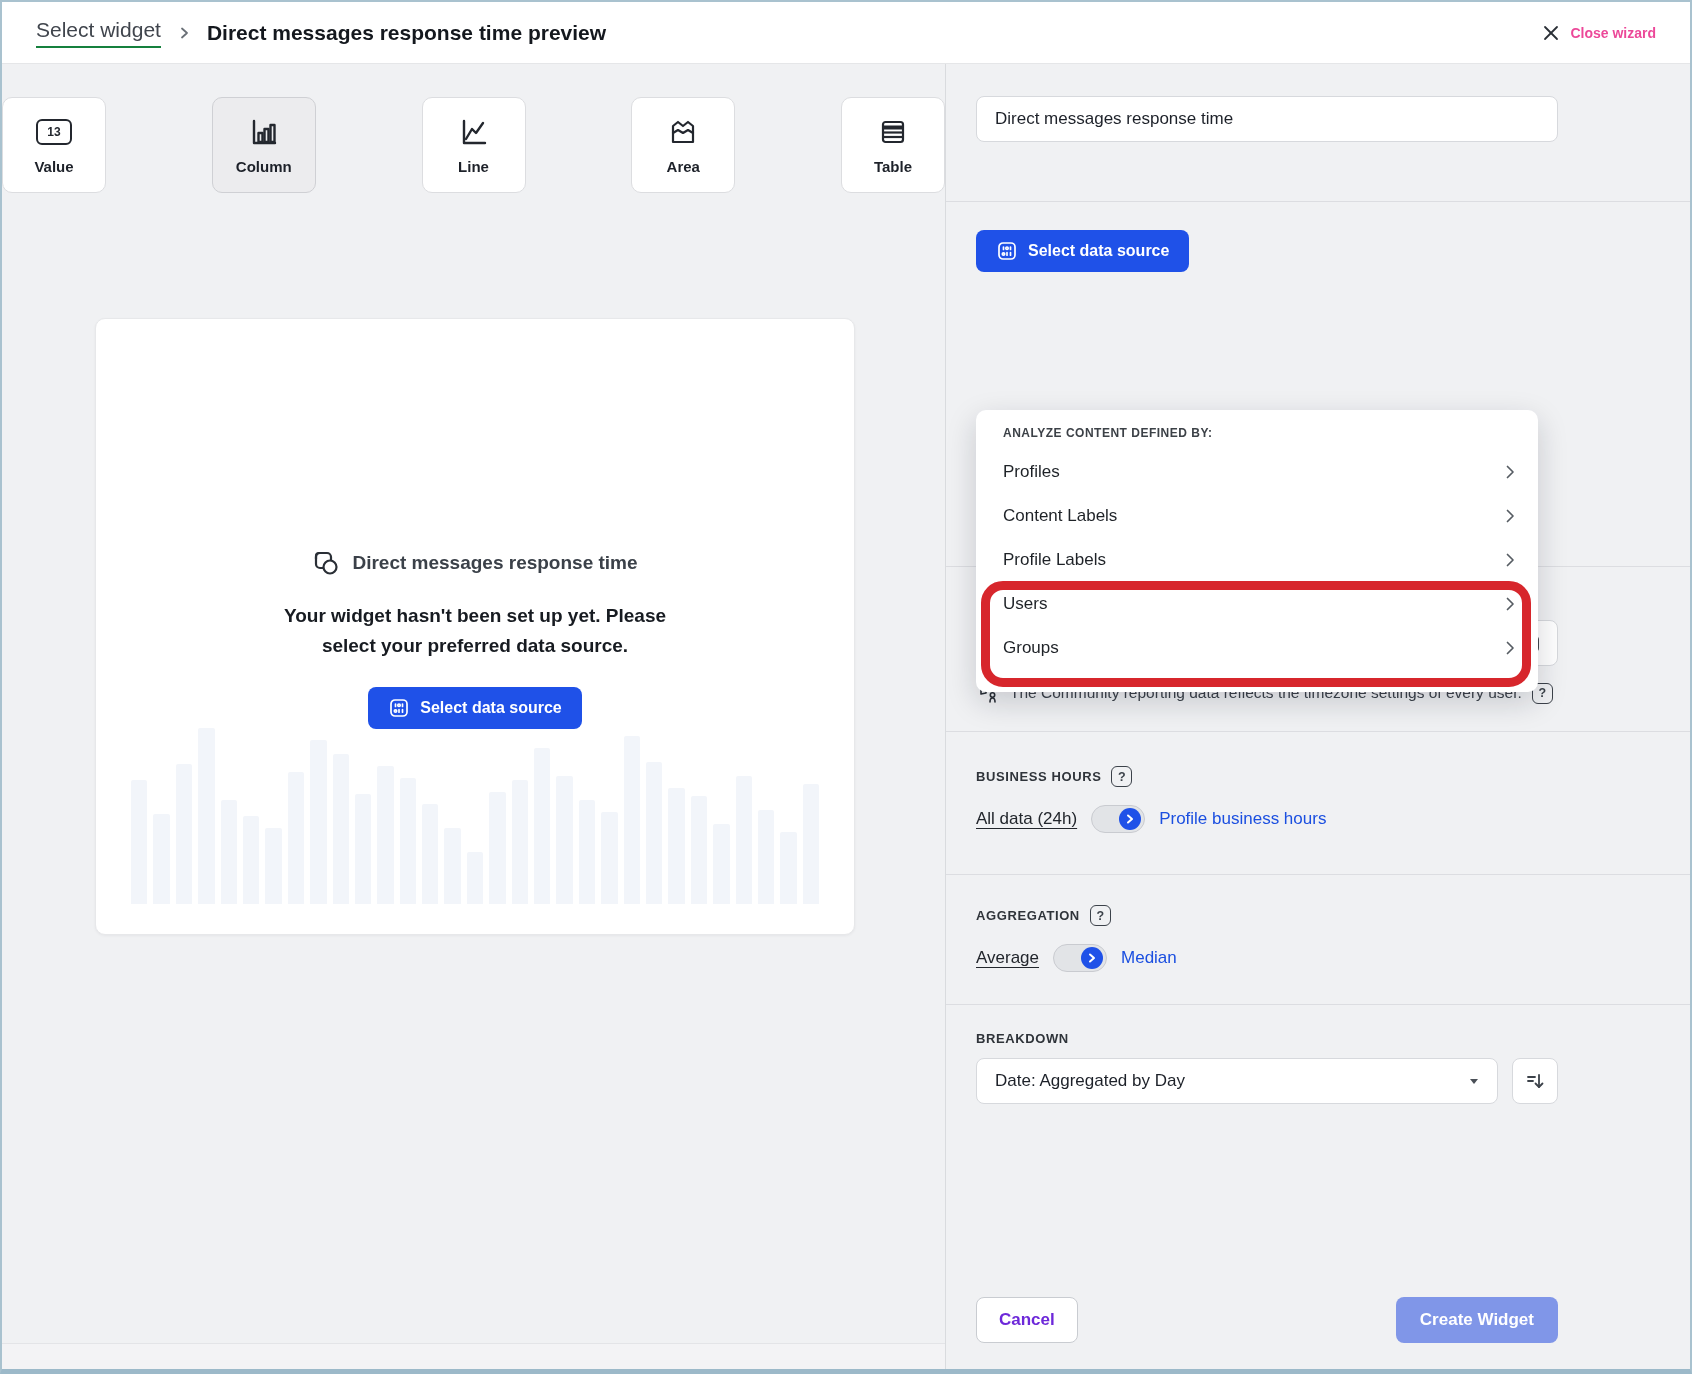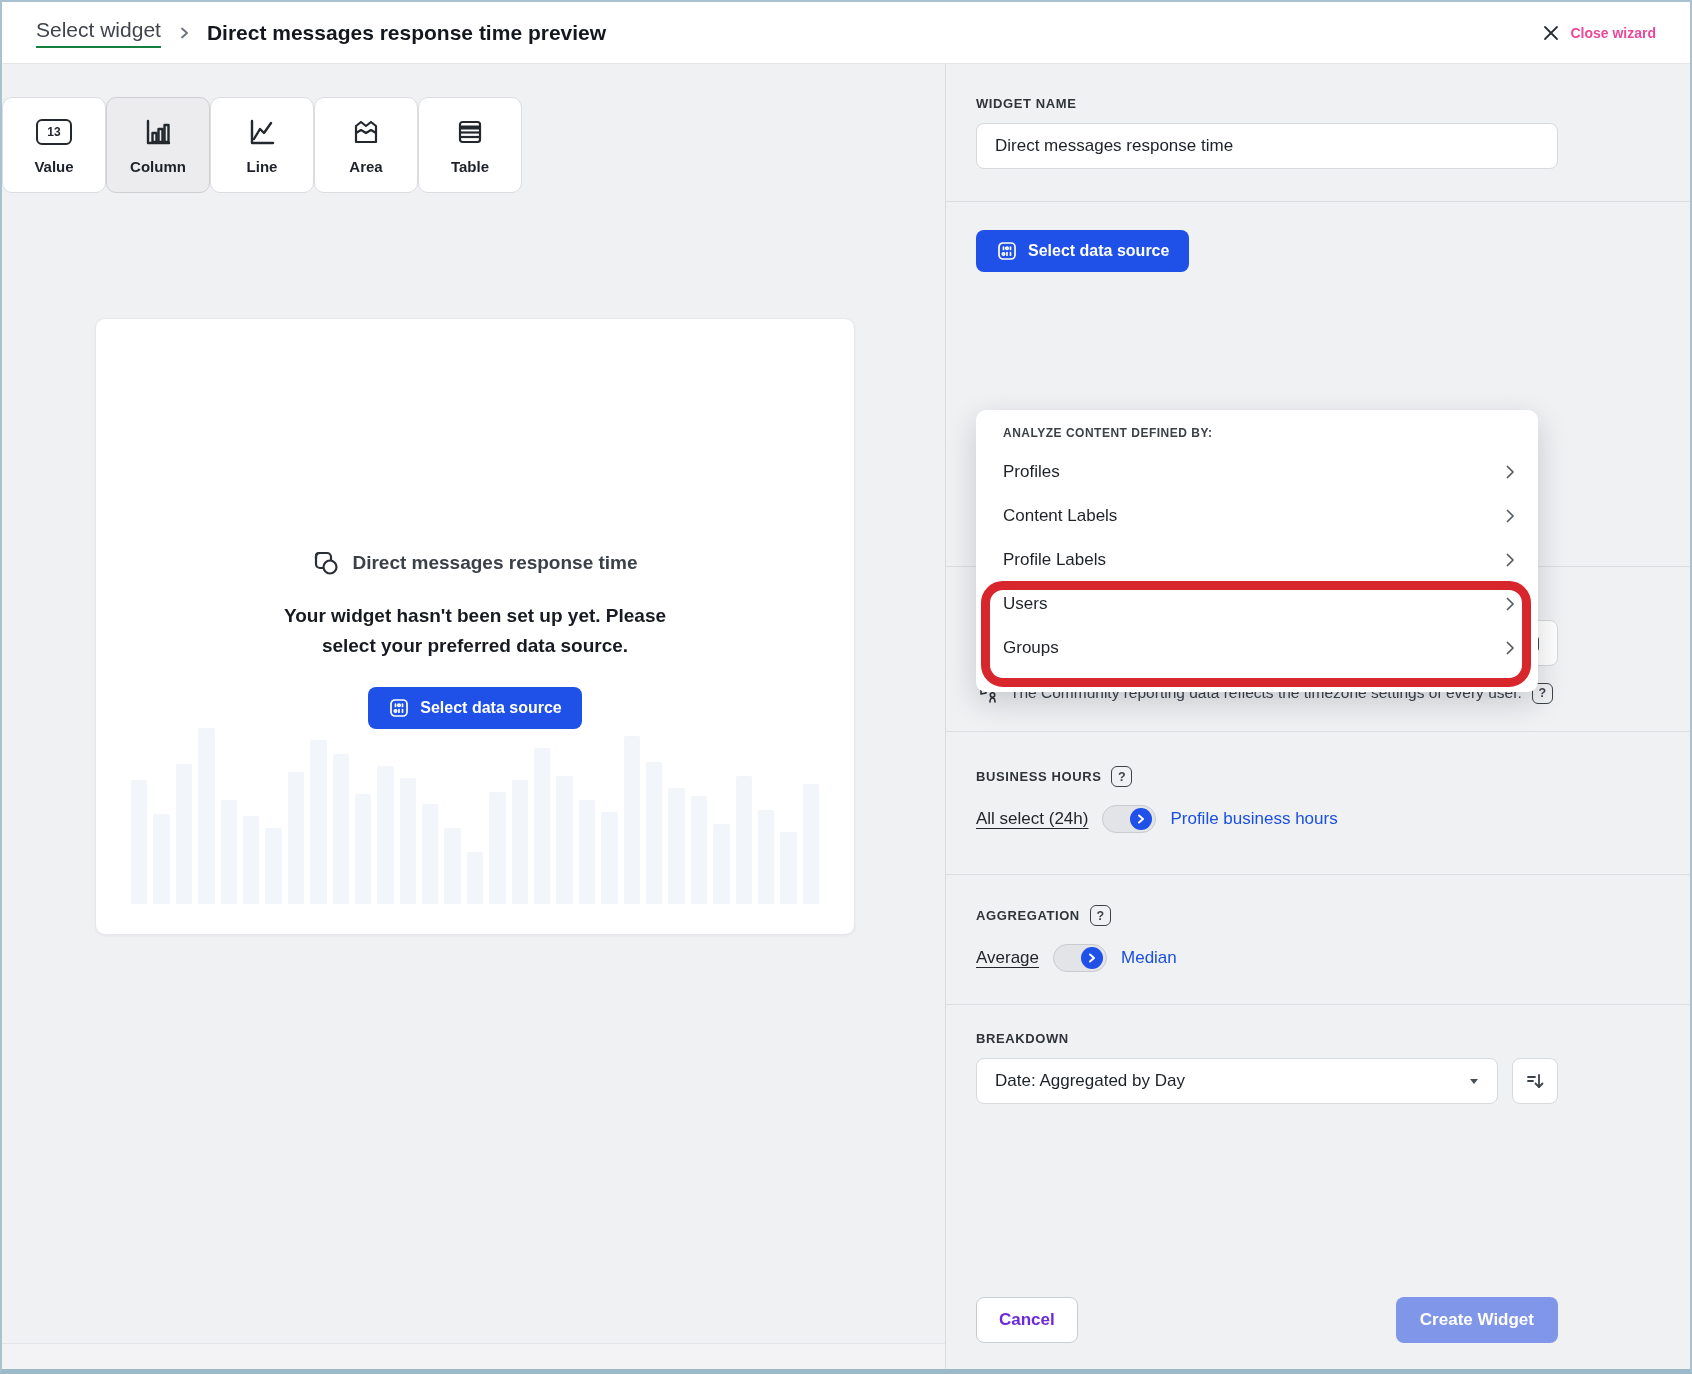--- a/index.html
+++ b/index.html
@@ -24,21 +24,21 @@
   .crumb-sep { color:#6a7077; font-size:20px; display:flex; }
   .page-title { font-size:21px; font-weight:700; color:#14181e; }
   .close-wrap { display:flex; align-items:center; gap:10px; cursor:pointer; }
   .close-label { font-size:14px; font-weight:700; color:#ec4899; }
   
   .content { display:flex; height:1305px; }
   .left-panel { width:943px; display:flex; flex-direction:column; }
   .v-divider { width:1px; background:#d9dbde; }
   .sidebar { flex:1; position:relative; }
   
-  .type-row { display:flex; justify-content:flex-start; margin-top:33px; }
+  .type-row { display:flex; justify-content:space-between; margin-top:33px; }
   .type-btn {
     width:104px; height:96px; background:#ffffff; border:1px solid #dcdde0;
     border-radius:10px; display:flex; flex-direction:column; align-items:center;
     justify-content:center; gap:10px; cursor:pointer;
   }
   .type-btn.selected { background:#ececee; border-color:#cfd0d4; }
   .type-label { font-size:15px; font-weight:700; color:#1d2129; }
   .type-icon { height:32px; display:flex; align-items:center; justify-content:center; }
   .value-badge {
     width:36px; height:26px; border:2.5px solid #23272e; border-radius:6px;
@@ -292,21 +292,20 @@
     </div>
 
     <div class="left-footer"></div>
   </div>
 
   <div class="v-divider"></div>
 
   <div class="sidebar">
 
     <div class="side-section sec-widget-name">
-      <div class="side-label">WIDGET NAME</div>
       <input class="text-input" value="Direct messages response time" style="">
     </div>
 
     <div class="side-section sec-data-source">
       <button class="btn-primary">
         <span>
           <svg width="22" height="22" viewBox="0 0 22 22" fill="none" stroke="#ffffff" stroke-width="1.7" stroke-linecap="round">
             <rect x="3" y="3" width="16" height="16" rx="4"></rect>
             <line x1="7.5" y1="7" x2="7.5" y2="9.5"></line>
               <circle cx="11" cy="8.2" r="1.2"></circle>
@@ -384,21 +383,21 @@
         <span class="help-box">?</span>
       </div>
     </div>
 
     <div class="side-section sec-hours">
       <div class="side-label-row">
         <span class="side-label">BUSINESS HOURS</span>
         <span class="help-box">?</span>
       </div>
       <div class="toggle-row">
-        <span class="toggle-off-label">All select (24h)</span>
+        <span class="toggle-off-label">All data (24h)</span>
         <span class="toggle">
           <span class="knob">
             <svg width="10" height="10" viewBox="0 0 10 10">
                 <polyline points="3,1.5 7,5 3,8.5" fill="none" stroke="#ffffff" stroke-width="2" stroke-linecap="round" stroke-linejoin="round"></polyline>
               </svg>
           </span>
         </span>
         <span class="toggle-on-label">Profile business hours</span>
       </div>
     </div>

